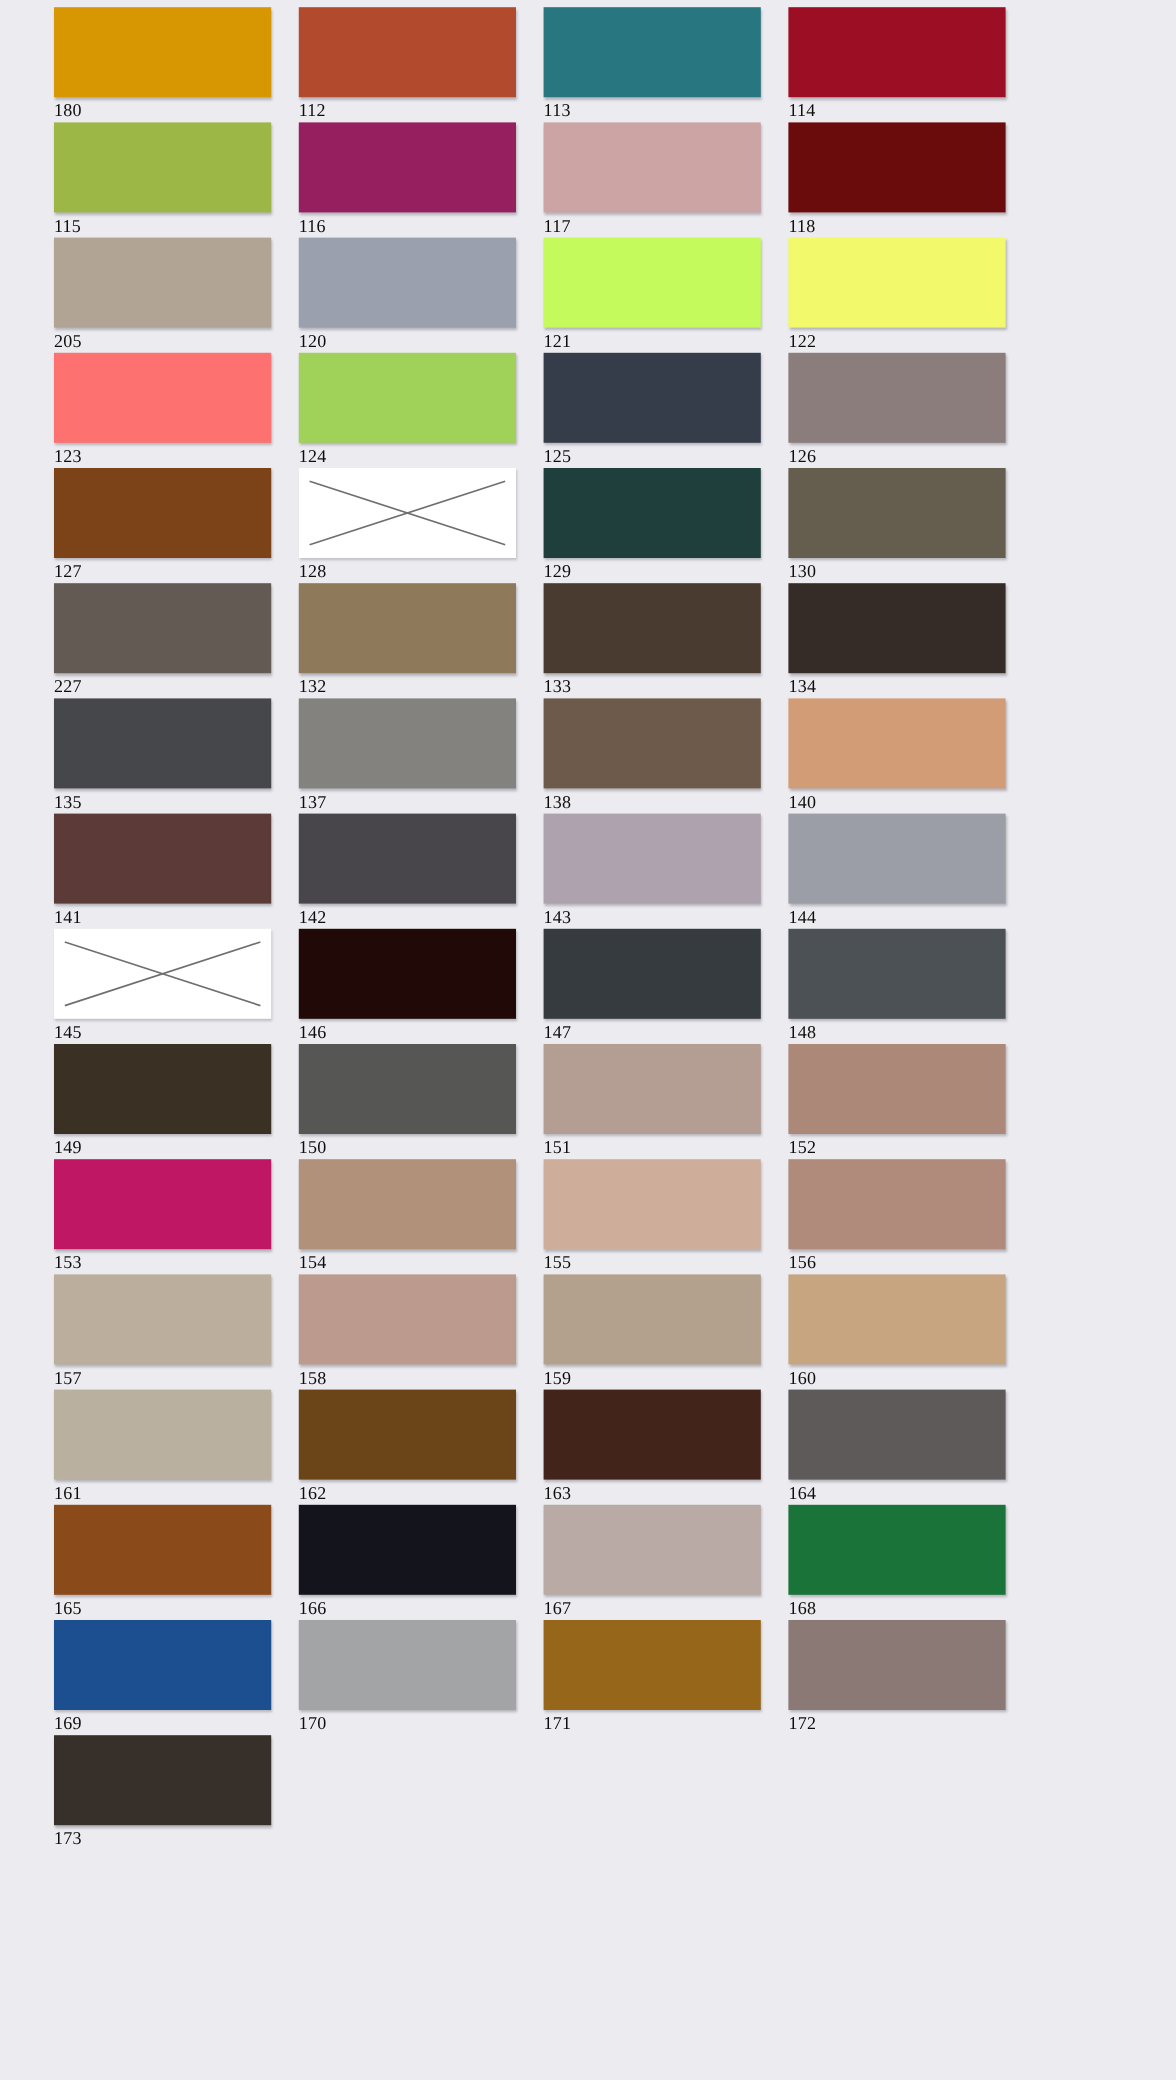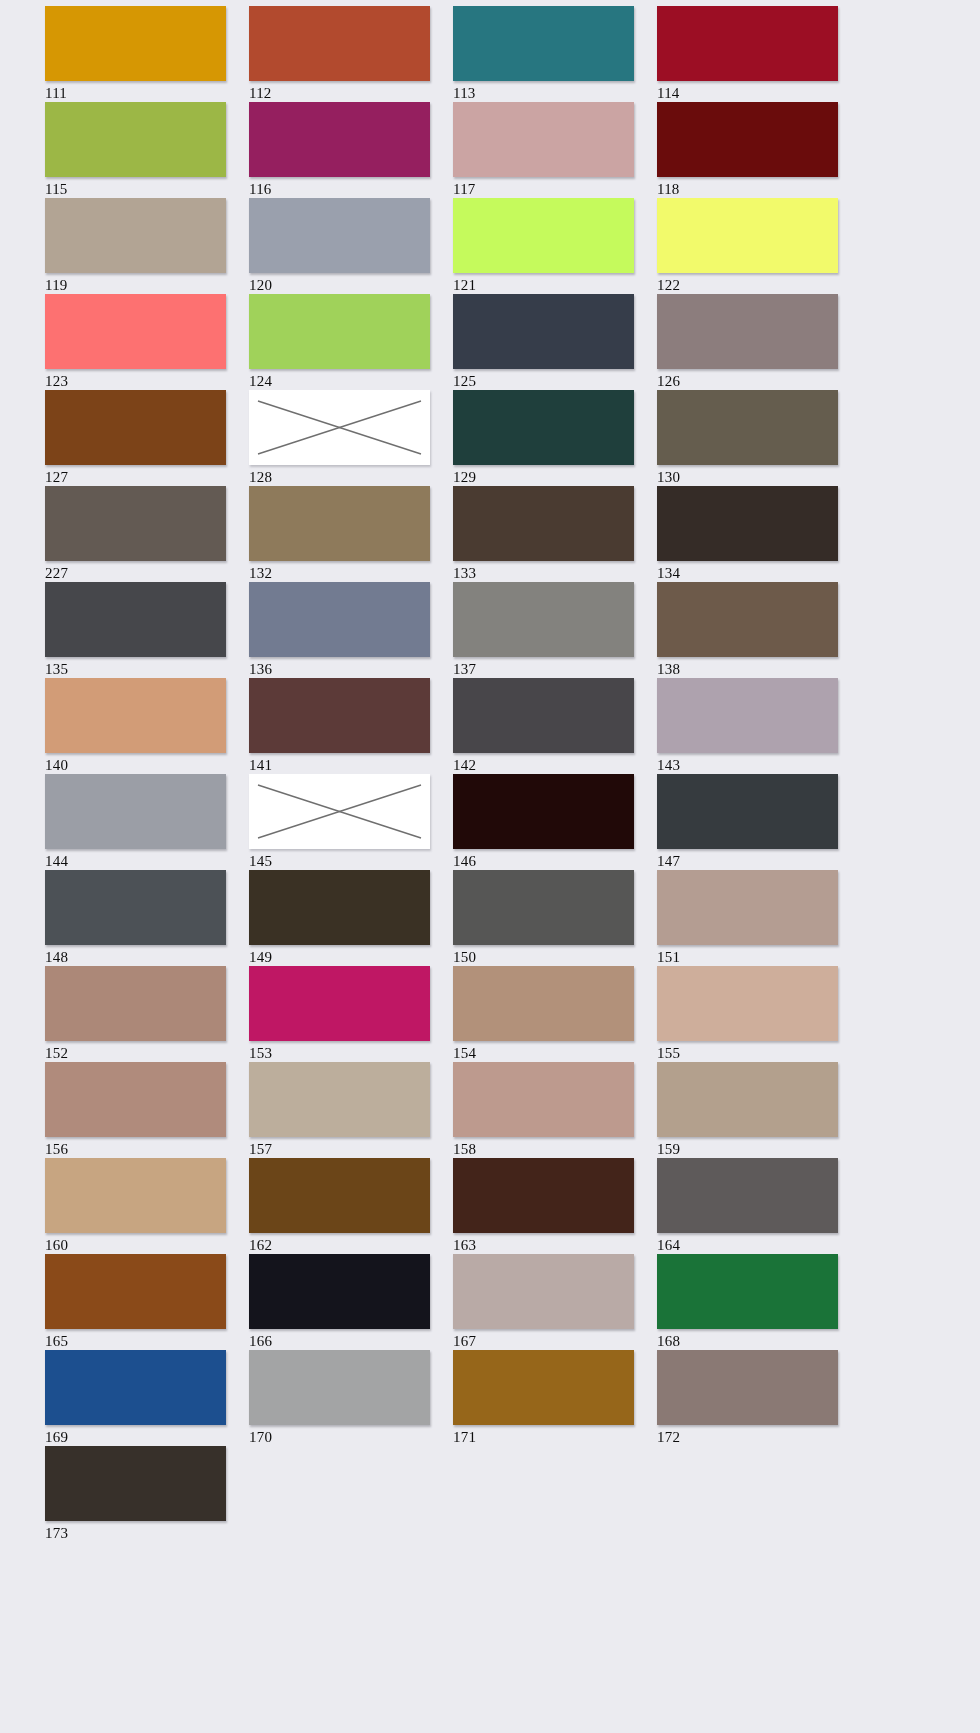--- a/index.html
+++ b/index.html
@@ -58,21 +58,21 @@
     letter-spacing: 0.2px;
     font-family: "Liberation Serif", "DejaVu Serif", serif;
   }
 </style>
 </head>
 <body>
 
 <div id="swatch-grid">
     <div class="swatch-cell">
       <div class="swatch-chip" style="background: rgb(214, 151, 3);"></div>
-      <div class="swatch-label">111</div>
+      <div class="swatch-label">180</div>
     </div>
     <div class="swatch-cell">
       <div class="swatch-chip" style="background: rgb(178, 74, 46);"></div>
       <div class="swatch-label">112</div>
     </div>
     <div class="swatch-cell">
       <div class="swatch-chip" style="background: rgb(39, 118, 128);"></div>
       <div class="swatch-label">113</div>
     </div>
     <div class="swatch-cell">
@@ -90,21 +90,21 @@
     <div class="swatch-cell">
       <div class="swatch-chip" style="background: rgb(203, 164, 163);"></div>
       <div class="swatch-label">117</div>
     </div>
     <div class="swatch-cell">
       <div class="swatch-chip" style="background: rgb(106, 12, 12);"></div>
       <div class="swatch-label">118</div>
     </div>
     <div class="swatch-cell">
       <div class="swatch-chip" style="background: rgb(178, 164, 148);"></div>
-      <div class="swatch-label">119</div>
+      <div class="swatch-label">205</div>
     </div>
     <div class="swatch-cell">
       <div class="swatch-chip" style="background: rgb(154, 160, 173);"></div>
       <div class="swatch-label">120</div>
     </div>
     <div class="swatch-cell">
       <div class="swatch-chip" style="background: rgb(197, 250, 92);"></div>
       <div class="swatch-label">121</div>
     </div>
     <div class="swatch-cell">
@@ -162,24 +162,20 @@
     </div>
     <div class="swatch-cell">
       <div class="swatch-chip" style="background: rgb(53, 44, 39);"></div>
       <div class="swatch-label">134</div>
     </div>
     <div class="swatch-cell">
       <div class="swatch-chip" style="background: rgb(70, 71, 75);"></div>
       <div class="swatch-label">135</div>
     </div>
     <div class="swatch-cell">
-      <div class="swatch-chip" style="background: rgb(114, 123, 145);"></div>
-      <div class="swatch-label">136</div>
-    </div>
-    <div class="swatch-cell">
       <div class="swatch-chip" style="background: rgb(131, 130, 126);"></div>
       <div class="swatch-label">137</div>
     </div>
     <div class="swatch-cell">
       <div class="swatch-chip" style="background: rgb(109, 90, 74);"></div>
       <div class="swatch-label">138</div>
     </div>
     <div class="swatch-cell">
       <div class="swatch-chip" style="background: rgb(210, 156, 119);"></div>
       <div class="swatch-label">140</div>
@@ -263,20 +259,24 @@
     </div>
     <div class="swatch-cell">
       <div class="swatch-chip" style="background: rgb(179, 160, 141);"></div>
       <div class="swatch-label">159</div>
     </div>
     <div class="swatch-cell">
       <div class="swatch-chip" style="background: rgb(199, 165, 129);"></div>
       <div class="swatch-label">160</div>
     </div>
     <div class="swatch-cell">
+      <div class="swatch-chip" style="background: rgb(185, 176, 160);"></div>
+      <div class="swatch-label">161</div>
+    </div>
+    <div class="swatch-cell">
       <div class="swatch-chip" style="background: rgb(107, 69, 24);"></div>
       <div class="swatch-label">162</div>
     </div>
     <div class="swatch-cell">
       <div class="swatch-chip" style="background: rgb(67, 36, 26);"></div>
       <div class="swatch-label">163</div>
     </div>
     <div class="swatch-cell">
       <div class="swatch-chip" style="background: rgb(94, 90, 90);"></div>
       <div class="swatch-label">164</div>

